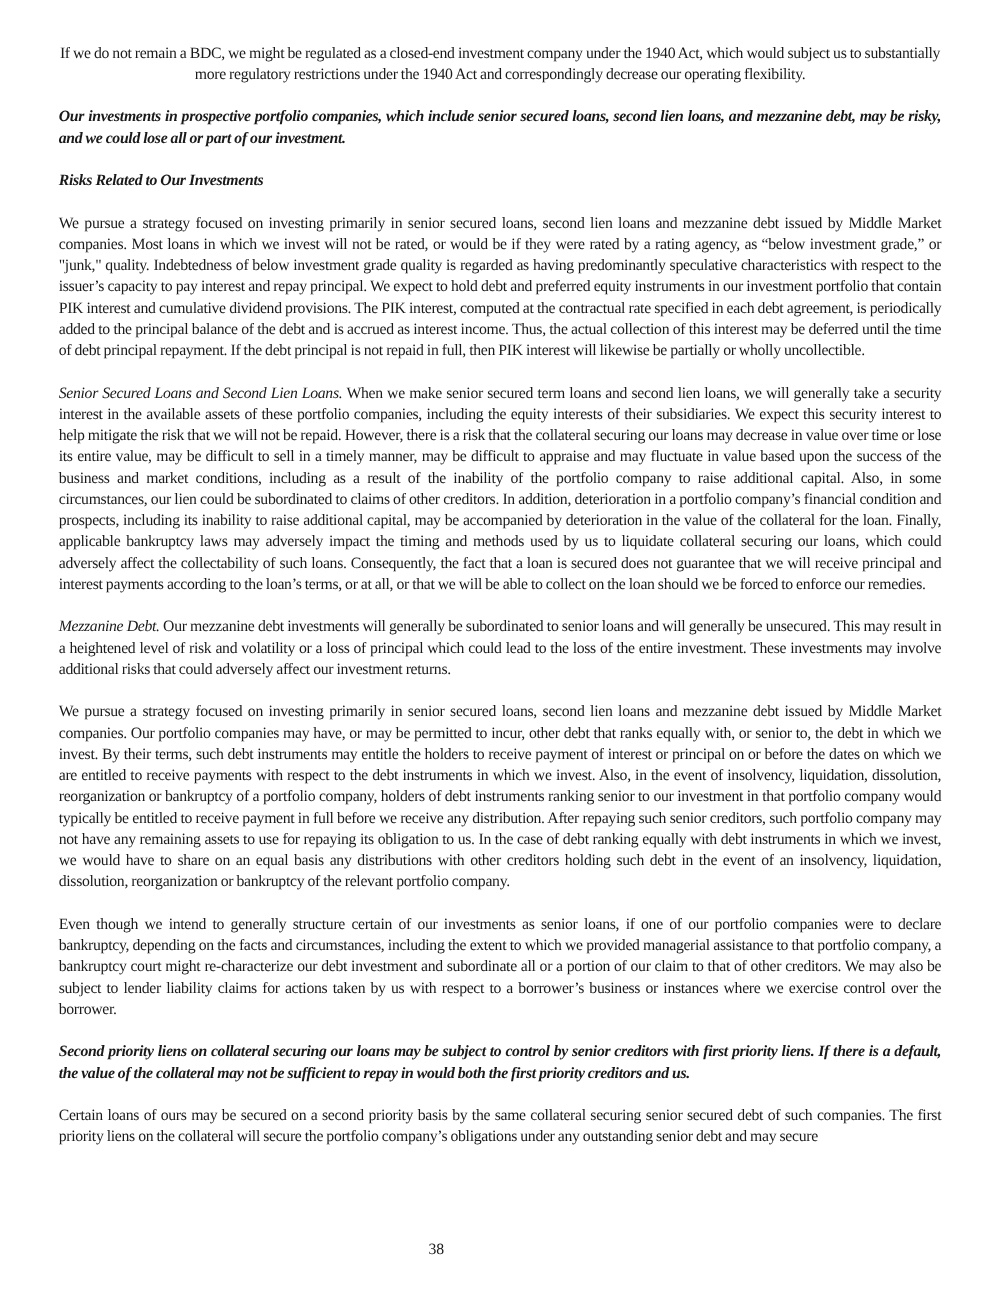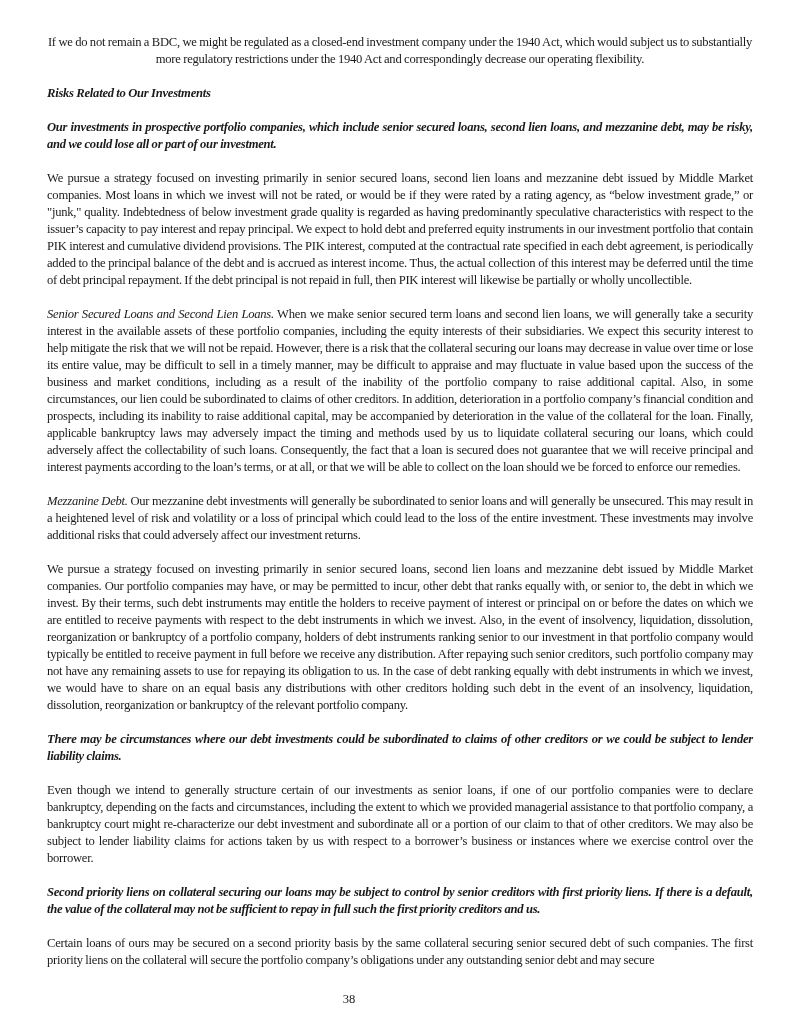--- a/index.html
+++ b/index.html
@@ -53,35 +53,34 @@
       font-size: 12.6px;
       line-height: 17px;
     }
   </style>
 </head>
 <body>
 
 <div class="page">
   <p class="first-para">If we do not remain a BDC, we might be regulated as a closed-end investment company under the 1940 Act, which would subject us to substantially more regulatory restrictions under the 1940 Act and correspondingly decrease our operating flexibility.</p>
 
+  <p class="heading justified">Our investments in prospective portfolio companies, which include senior secured loans, second lien loans, and mezzanine debt, may be risky, and we could lose all or part of our investment.</p>
+
   <p class="heading">Risks Related to Our Investments</p>
-
-  <p class="heading justified">Our investments in prospective portfolio companies, which include senior secured loans, second lien loans, and mezzanine debt, may be risky, and we could lose all or part of our investment.</p>
 
   <p>We pursue a strategy focused on investing primarily in senior secured loans, second lien loans and mezzanine debt issued by Middle Market companies. Most loans in which we invest will not be rated, or would be if they were rated by a rating agency, as “below investment grade,” or "junk," quality. Indebtedness of below investment grade quality is regarded as having predominantly speculative characteristics with respect to the issuer’s capacity to pay interest and repay principal. We expect to hold debt and preferred equity instruments in our investment portfolio that contain PIK interest and cumulative dividend provisions. The PIK interest, computed at the contractual rate specified in each debt agreement, is periodically added to the principal balance of the debt and is accrued as interest income. Thus, the actual collection of this interest may be deferred until the time of debt principal repayment. If the debt principal is not repaid in full, then PIK interest will likewise be partially or wholly uncollectible.</p>
 
   <p><em class="lead">Senior Secured Loans and Second Lien Loans.</em><span> When we make senior secured term loans and second lien loans, we will generally take a security interest in the available assets of these portfolio companies, including the equity interests of their subsidiaries. We expect this security interest to help mitigate the risk that we will not be repaid. However, there is a risk that the collateral securing our loans may decrease in value over time or lose its entire value, may be difficult to sell in a timely manner, may be difficult to appraise and may fluctuate in value based upon the success of the business and market conditions, including as a result of the inability of the portfolio company to raise additional capital. Also, in some circumstances, our lien could be subordinated to claims of other creditors. In addition, deterioration in a portfolio company’s financial condition and prospects, including its inability to raise additional capital, may be accompanied by deterioration in the value of the collateral for the loan. Finally, applicable bankruptcy laws may adversely impact the timing and methods used by us to liquidate collateral securing our loans, which could adversely affect the collectability of such loans. Consequently, the fact that a loan is secured does not guarantee that we will receive principal and interest payments according to the loan’s terms, or at all, or that we will be able to collect on the loan should we be forced to enforce our remedies.</span></p>
 
   <p><em class="lead">Mezzanine Debt.</em><span> Our mezzanine debt investments will generally be subordinated to senior loans and will generally be unsecured. This may result in a heightened level of risk and volatility or a loss of principal which could lead to the loss of the entire investment. These investments may involve additional risks that could adversely affect our investment returns.</span></p>
 
 
   <p>We pursue a strategy focused on investing primarily in senior secured loans, second lien loans and mezzanine debt issued by Middle Market companies. Our portfolio companies may have, or may be permitted to incur, other debt that ranks equally with, or senior to, the debt in which we invest. By their terms, such debt instruments may entitle the holders to receive payment of interest or principal on or before the dates on which we are entitled to receive payments with respect to the debt instruments in which we invest. Also, in the event of insolvency, liquidation, dissolution, reorganization or bankruptcy of a portfolio company, holders of debt instruments ranking senior to our investment in that portfolio company would typically be entitled to receive payment in full before we receive any distribution. After repaying such senior creditors, such portfolio company may not have any remaining assets to use for repaying its obligation to us. In the case of debt ranking equally with debt instruments in which we invest, we would have to share on an equal basis any distributions with other creditors holding such debt in the event of an insolvency, liquidation, dissolution, reorganization or bankruptcy of the relevant portfolio company.</p>
 
-  <p class="heading justified">There may be circumstances where our debt investments could be subordinated to claims of other creditors or we could be subject to lender liability claims.</p>
 
   <p>Even though we intend to generally structure certain of our investments as senior loans, if one of our portfolio companies were to declare bankruptcy, depending on the facts and circumstances, including the extent to which we provided managerial assistance to that portfolio company, a bankruptcy court might re-characterize our debt investment and subordinate all or a portion of our claim to that of other creditors. We may also be subject to lender liability claims for actions taken by us with respect to a borrower’s business or instances where we exercise control over the borrower.</p>
 
-  <p class="heading justified">Second priority liens on collateral securing our loans may be subject to control by senior creditors with first priority liens. If there is a default, the value of the collateral may not be sufficient to repay in full such the first priority creditors and us.</p>
+  <p class="heading justified">Second priority liens on collateral securing our loans may be subject to control by senior creditors with first priority liens. If there is a default, the value of the collateral may not be sufficient to repay in would both the first priority creditors and us.</p>
 
   <p>Certain loans of ours may be secured on a second priority basis by the same collateral securing senior secured debt of such companies. The first priority liens on the collateral will secure the portfolio company’s obligations under any outstanding senior debt and may secure</p>
 </div>
 
 <div class="page-number">38</div>
 
 </body></html>

